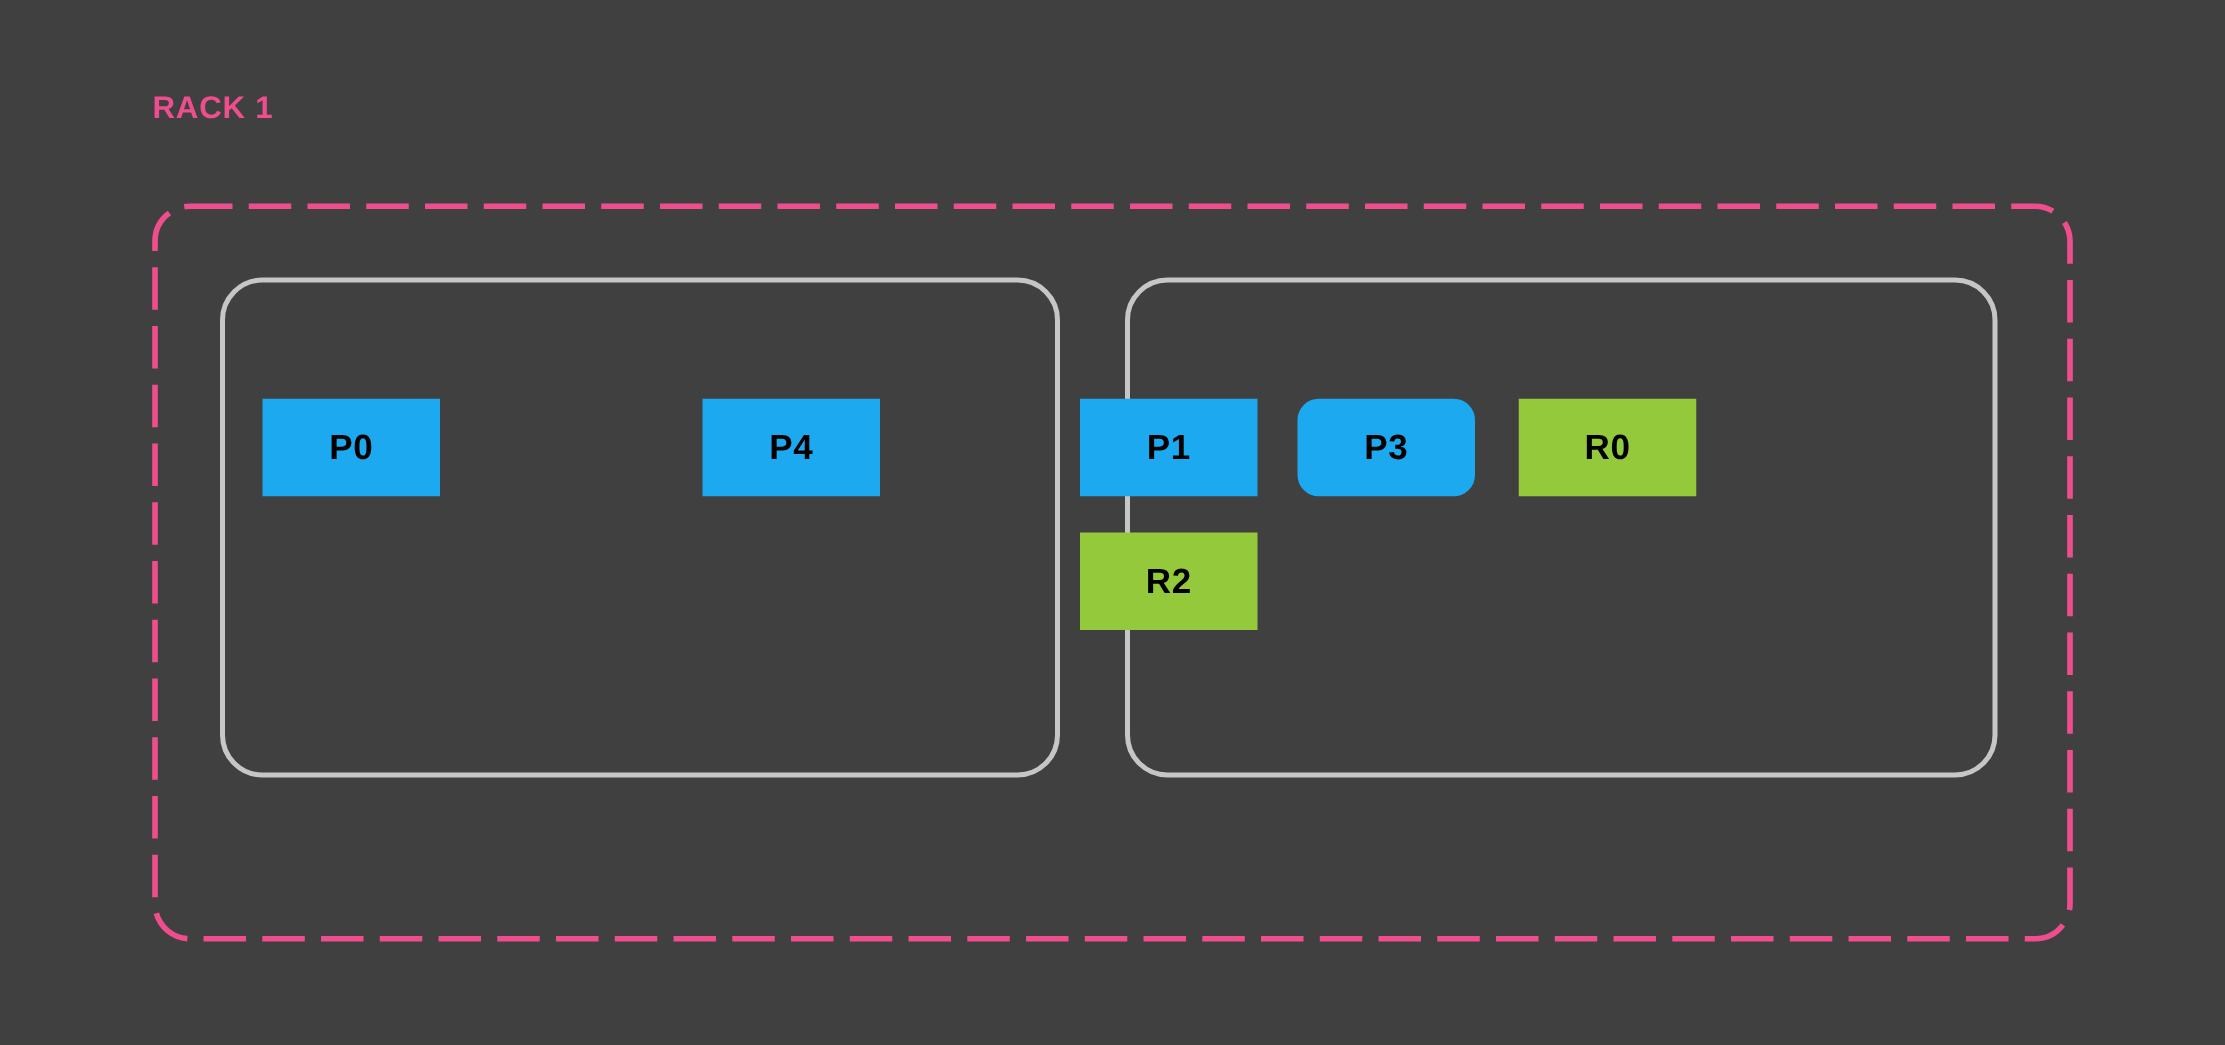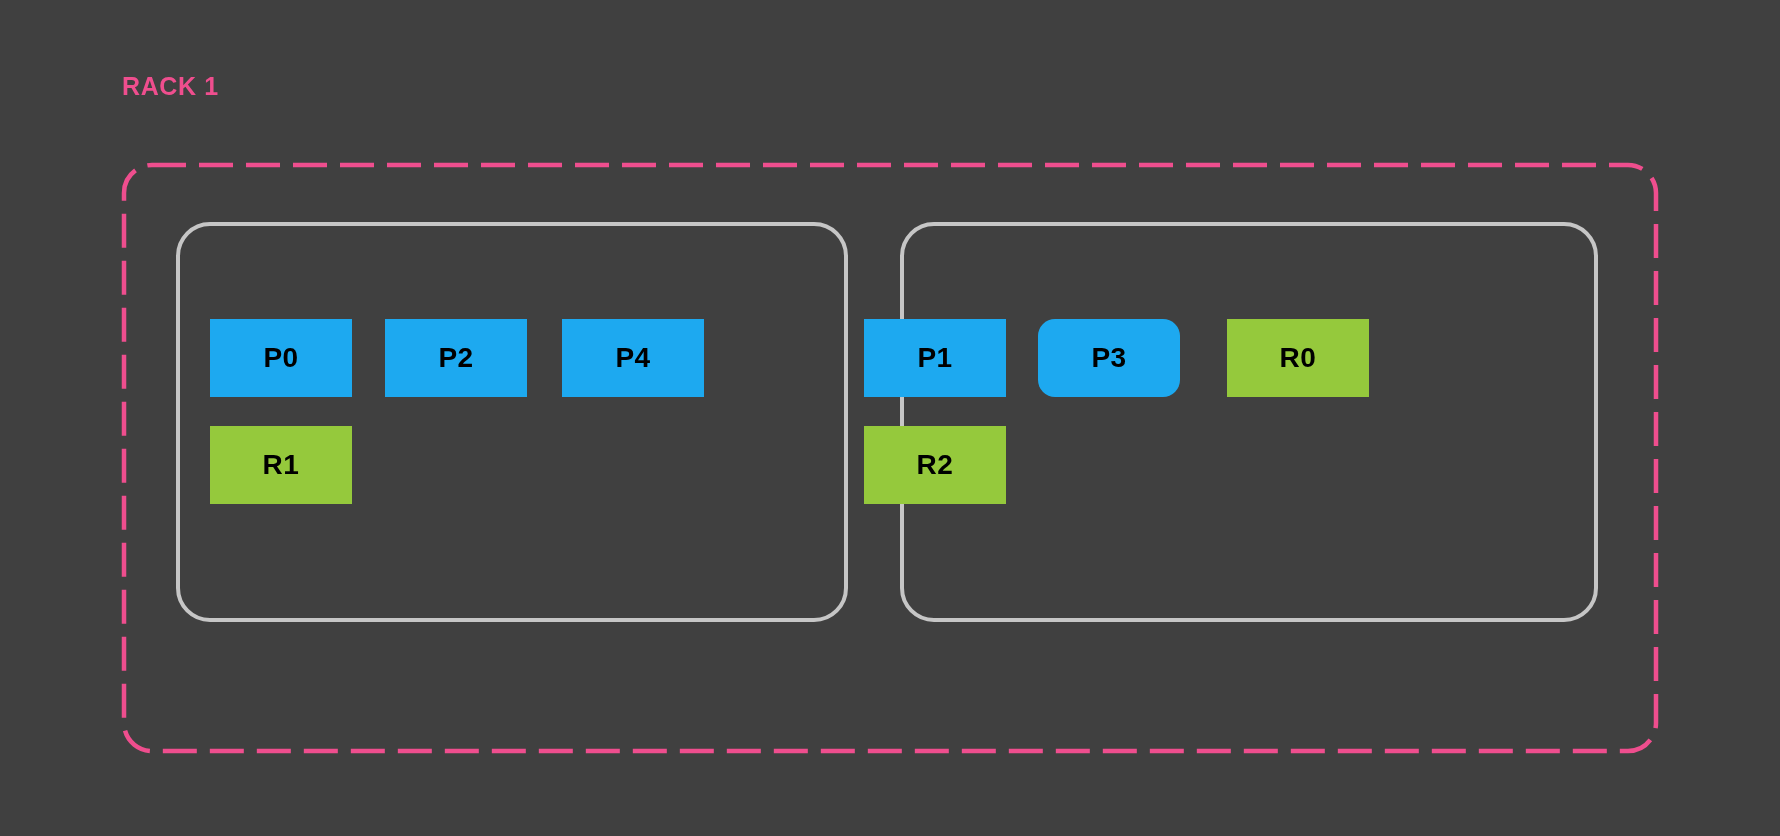--- a/index.html
+++ b/index.html
@@ -73,21 +73,21 @@
   }
   .cell.primary { background: #1da9f0; }
   .cell.replica { background: #95c93c; }
 
   
   .g0c0 { left: 210px; }
   .g0c1 { left: 385px; }
   .g0c2 { left: 562px; }
   .g1c0 { left: 864px; text-align: center; }
   .g1c1 { left: 1038px; border-radius: 17px; }
-  .g1c2 { left: 1215px; margin-left: 12px; }
+  .g1c2 { left: 1215px; }
   .row0 { top: 319px; }
   .row1 { top: 426px; }
 </style>
 </head>
 <body>
 
 <div id="canvas">
 
   <div class="rack-label">RACK 1</div>
 
@@ -95,24 +95,22 @@
     <svg viewBox="0 0 1536 590" preserveAspectRatio="none" aria-hidden="true">
       <rect x="2" y="2" width="1532" height="586" rx="28" ry="28" fill="none" stroke="#ef4e8e" stroke-width="4.5" stroke-dasharray="34 13" stroke-linecap="butt"></rect>
     </svg>
   </div>
 
   <div id="group-0" class="node-group"></div>
 
   <div id="group-1" class="node-group"></div>
 
   <div class="cell primary g0c0 row0">P0</div>
-  <div class="cell primary g0c1 row0">P2</div>
   <div class="cell primary g0c2 row0">P4</div>
 
-  <div class="cell replica g0c0 row1">R1</div>
 
   <div class="cell primary g1c0 row0">P1</div>
   <div class="cell primary g1c1 row0">P3</div>
   <div class="cell replica g1c2 row0">R0</div>
 
   <div class="cell replica g1c0 row1">R2</div>
 
 </div>
 
 </body></html>

